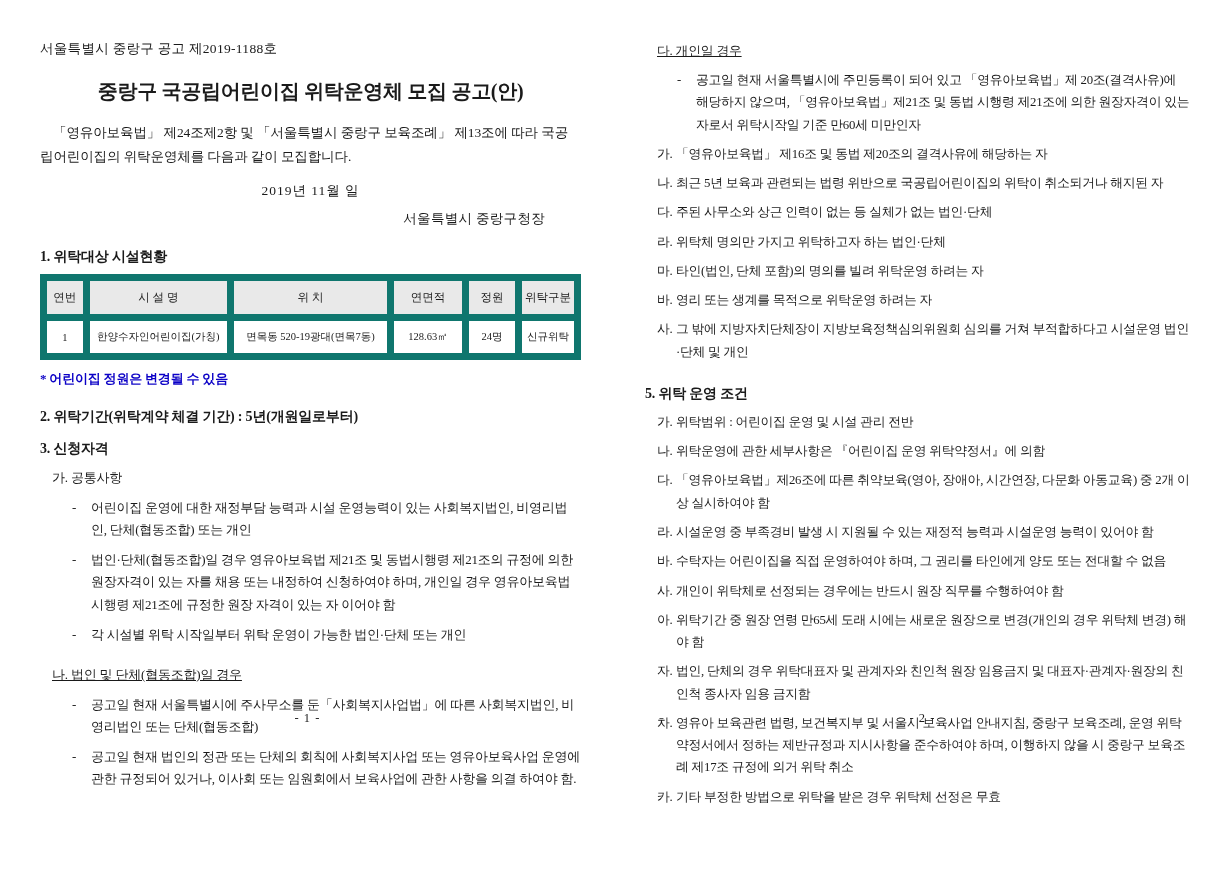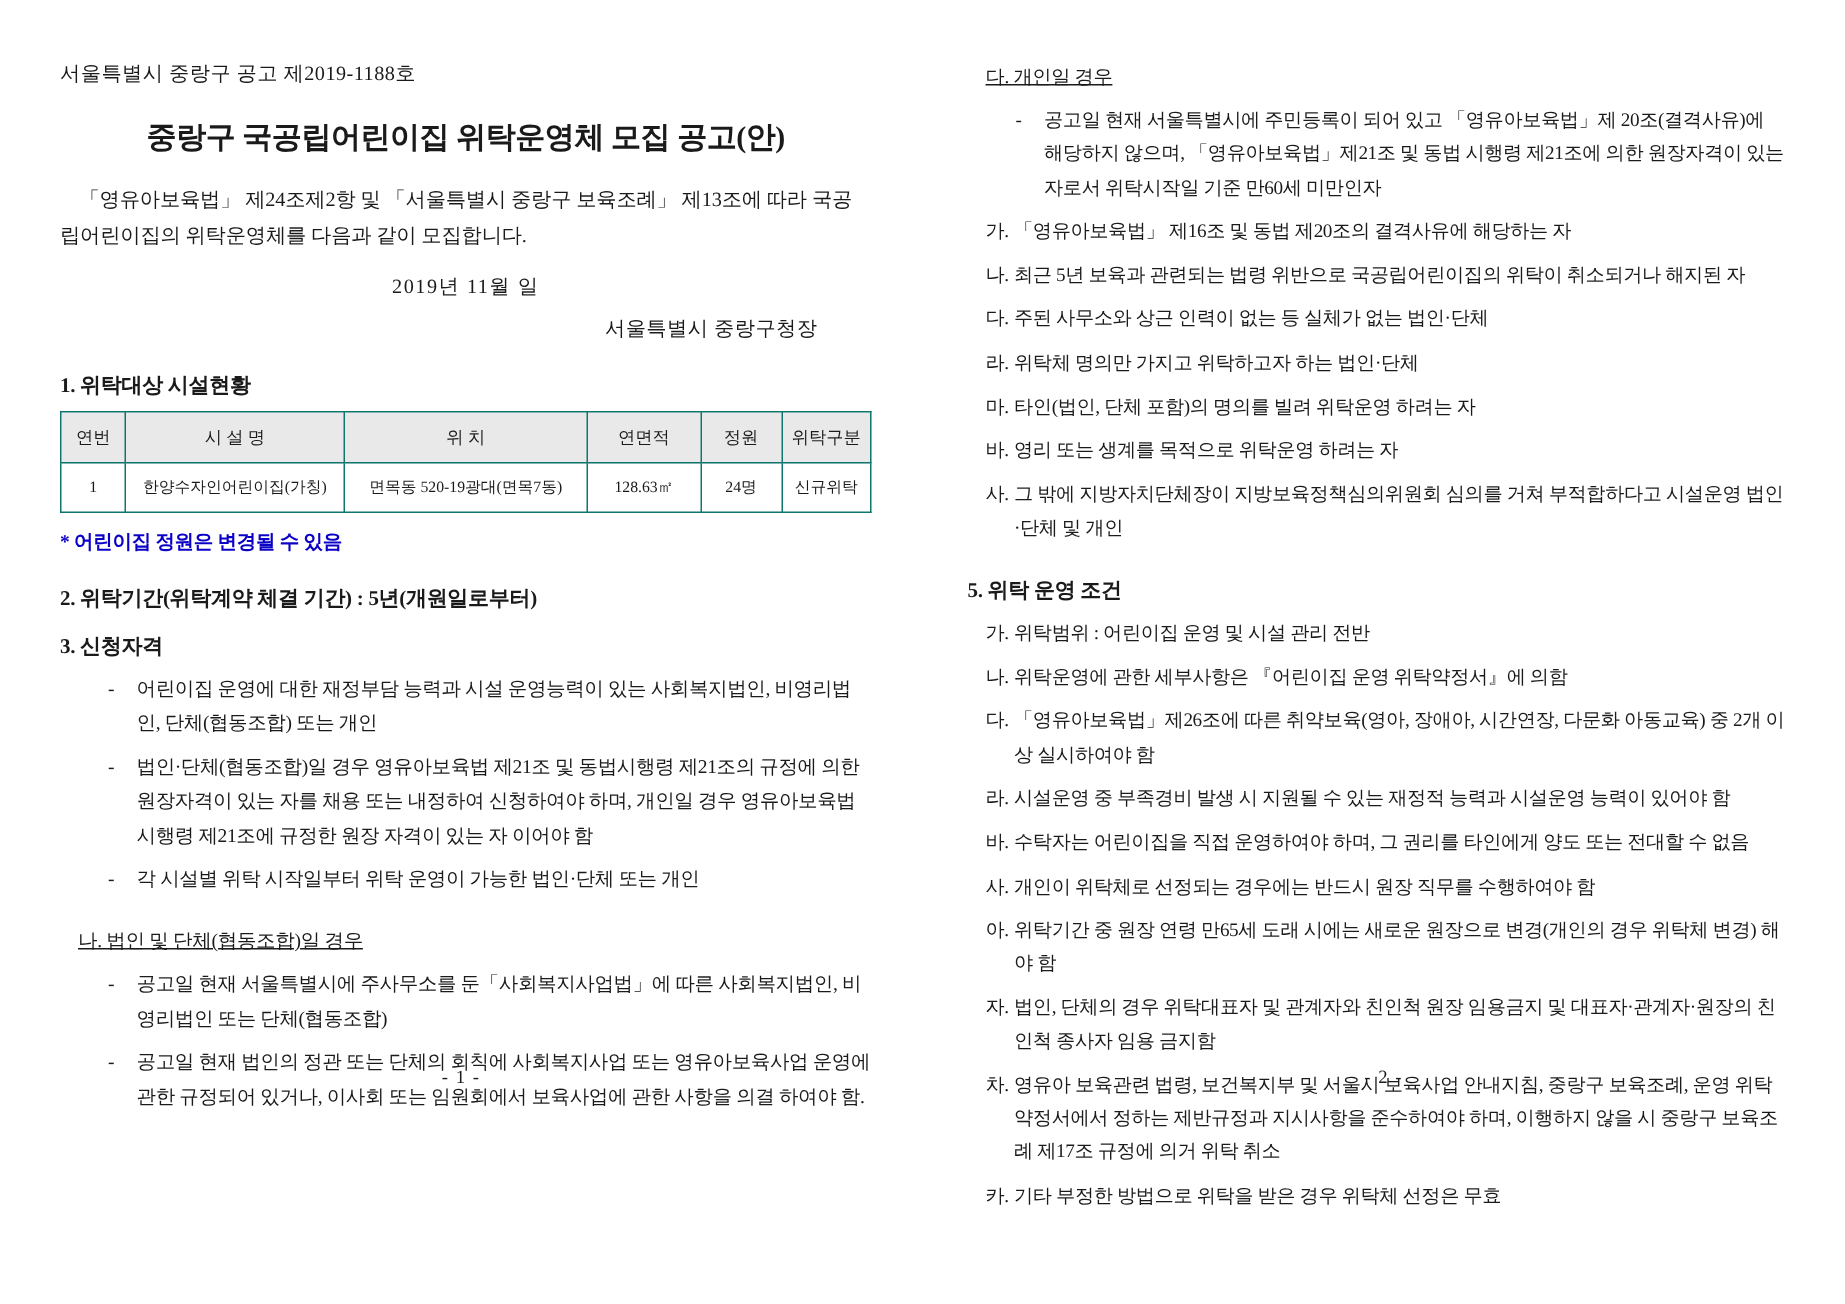--- a/index.html
+++ b/index.html
@@ -75,21 +75,21 @@
   }
   .sec-head.tight { margin-top: 14px; }
 
   table.facility {
     border-collapse: collapse;
     width: 100%;
     font-size: 11px;
     margin-top: 4px;
   }
   table.facility th, table.facility td {
-    border: 1px solid #0f766e;
+    border: 7px solid #0f766e;
     text-align: center;
     padding: 6px 2px;
     font-weight: normal;
   }
   table.facility thead th {
     background: #e9e9e9;
     font-size: 11.5px;
     padding: 9px 2px;
   }
   table.facility tbody td {
@@ -195,20 +195,21 @@
     </table>
 
     <div class="note-red">* 어린이집 정원은 변경될 수 있음</div>
 
     <div class="sec-head">2. 위탁기간(위탁계약 체결 기간) : 5년(개원일로부터)</div>
 
     <div class="sec-head tight">3. 신청자격</div>
 
     <div class="list">
 
+      <div class="lv1 indent-1">가.  공통사항</div>
 
       <div class="item indent-2">
         <span class="marker">-</span>
         <span class="body">어린이집 운영에 대한 재정부담 능력과 시설 운영능력이 있는 사회복지법인, 비영리법인,  단체(협동조합) 또는 개인</span>
       </div>
       <div class="item indent-2">
         <span class="marker">-</span>
         <span class="body">법인·단체(협동조합)일 경우 영유아보육법 제21조 및 동법시행령 제21조의 규정에 의한 원장자격이 있는 자를 채용 또는 내정하여 신청하여야 하며, 개인일 경우 영유아보육법 시행령 제21조에 규정한 원장 자격이 있는 자 이어야 함</span>
       </div>
       <div class="item indent-2">

